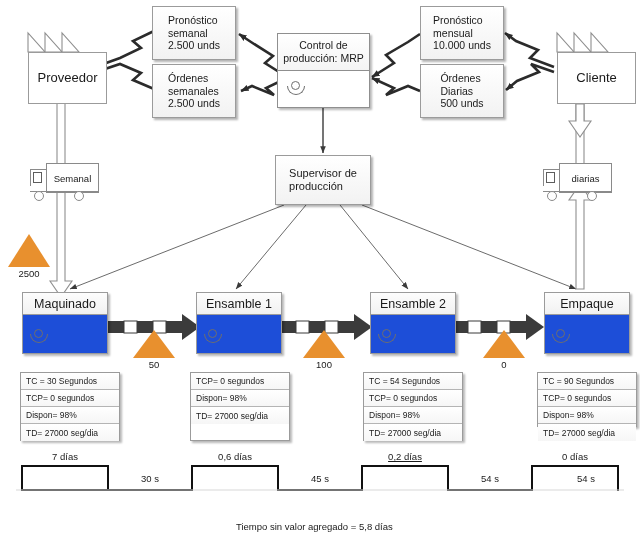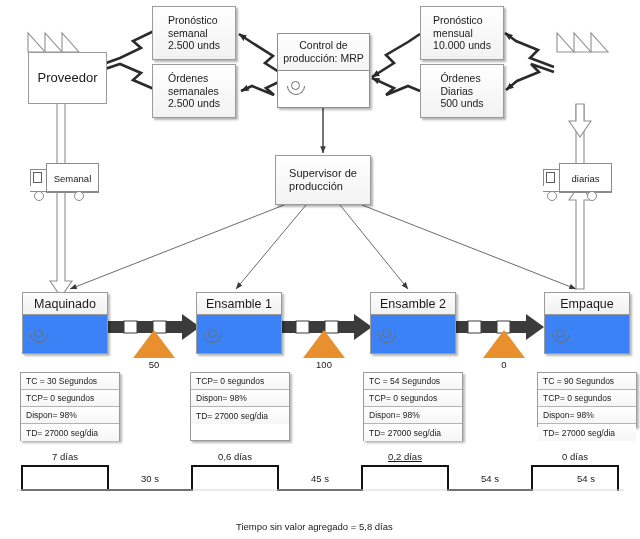--- a/index.html
+++ b/index.html
@@ -76,21 +76,21 @@
   .ctrlbox .body{
     height:50%;
     position:relative;
   }
 
   
   .process{
     position:absolute;
     box-sizing:border-box;
     border:1px solid #9b9b9b;
-    background:#3b82f6;
+    background:#1d4ed8;
     box-shadow:1.5px 1.5px 2px rgba(0,0,0,0.28);
   }
   .process .pname{
     box-sizing:border-box;
     height:22px;
     border-bottom:1px solid #9b9b9b;
     display:flex;align-items:center;justify-content:center;
     font-size:12.5px;
     background:linear-gradient(#fdfdfd,#f1f1f1);
   }
@@ -326,20 +326,23 @@
 10.000 unds</div>
 
   <div class="box shadowbox infobox" style="left:420px; top:64px; width:84px; height:54px;">Órdenes
 Diarias
 500 unds</div>
 
   <div class="box entity" style="left:28px; top:52px; width:79px; height:52px;">
     <span class="entity-label">Proveedor</span>
   </div>
 
+  <div class="box entity" style="left:557px; top:52px; width:79px; height:52px;">
+    <span class="entity-label">Cliente</span>
+  </div>
 
   <div class="ctrlbox" style="left:277px; top:33px; width:93px; height:75px;">
     <div class="hdr">Control de
 producción: MRP</div>
     <div class="body">
       <div class="operator" style="left:9px; top:10px;">
         <div class="head"></div>
           <div class="arms"></div>
       </div>
     </div>
@@ -359,20 +362,24 @@
 
   <div class="truck" style="left:543px; top:163px; width:69px; height:40px;">
     <div class="cab"></div>
       <div class="win"></div>
     <div class="body">diarias</div>
     <div class="base"></div>
     <div class="wheel" style="left:4px;"></div>
     <div class="wheel" style="left:44px;"></div>
   </div>
 
+  <div class="inv" style="left:8px; top:234px; width:42px;">
+    <div class="tri" style="border-bottom:33px solid #E8902E;"></div>
+    <div class="qty">2500</div>
+  </div>
 
   <div class="inv" style="left:133px; top:330px; width:42px;">
     <div class="tri" style="border-bottom:28px solid #E8902E;"></div>
     <div class="qty">50</div>
   </div>
 
   <div class="inv" style="left:303px; top:330px; width:42px;">
     <div class="tri" style="border-bottom:28px solid #E8902E;"></div>
     <div class="qty">100</div>
   </div>

